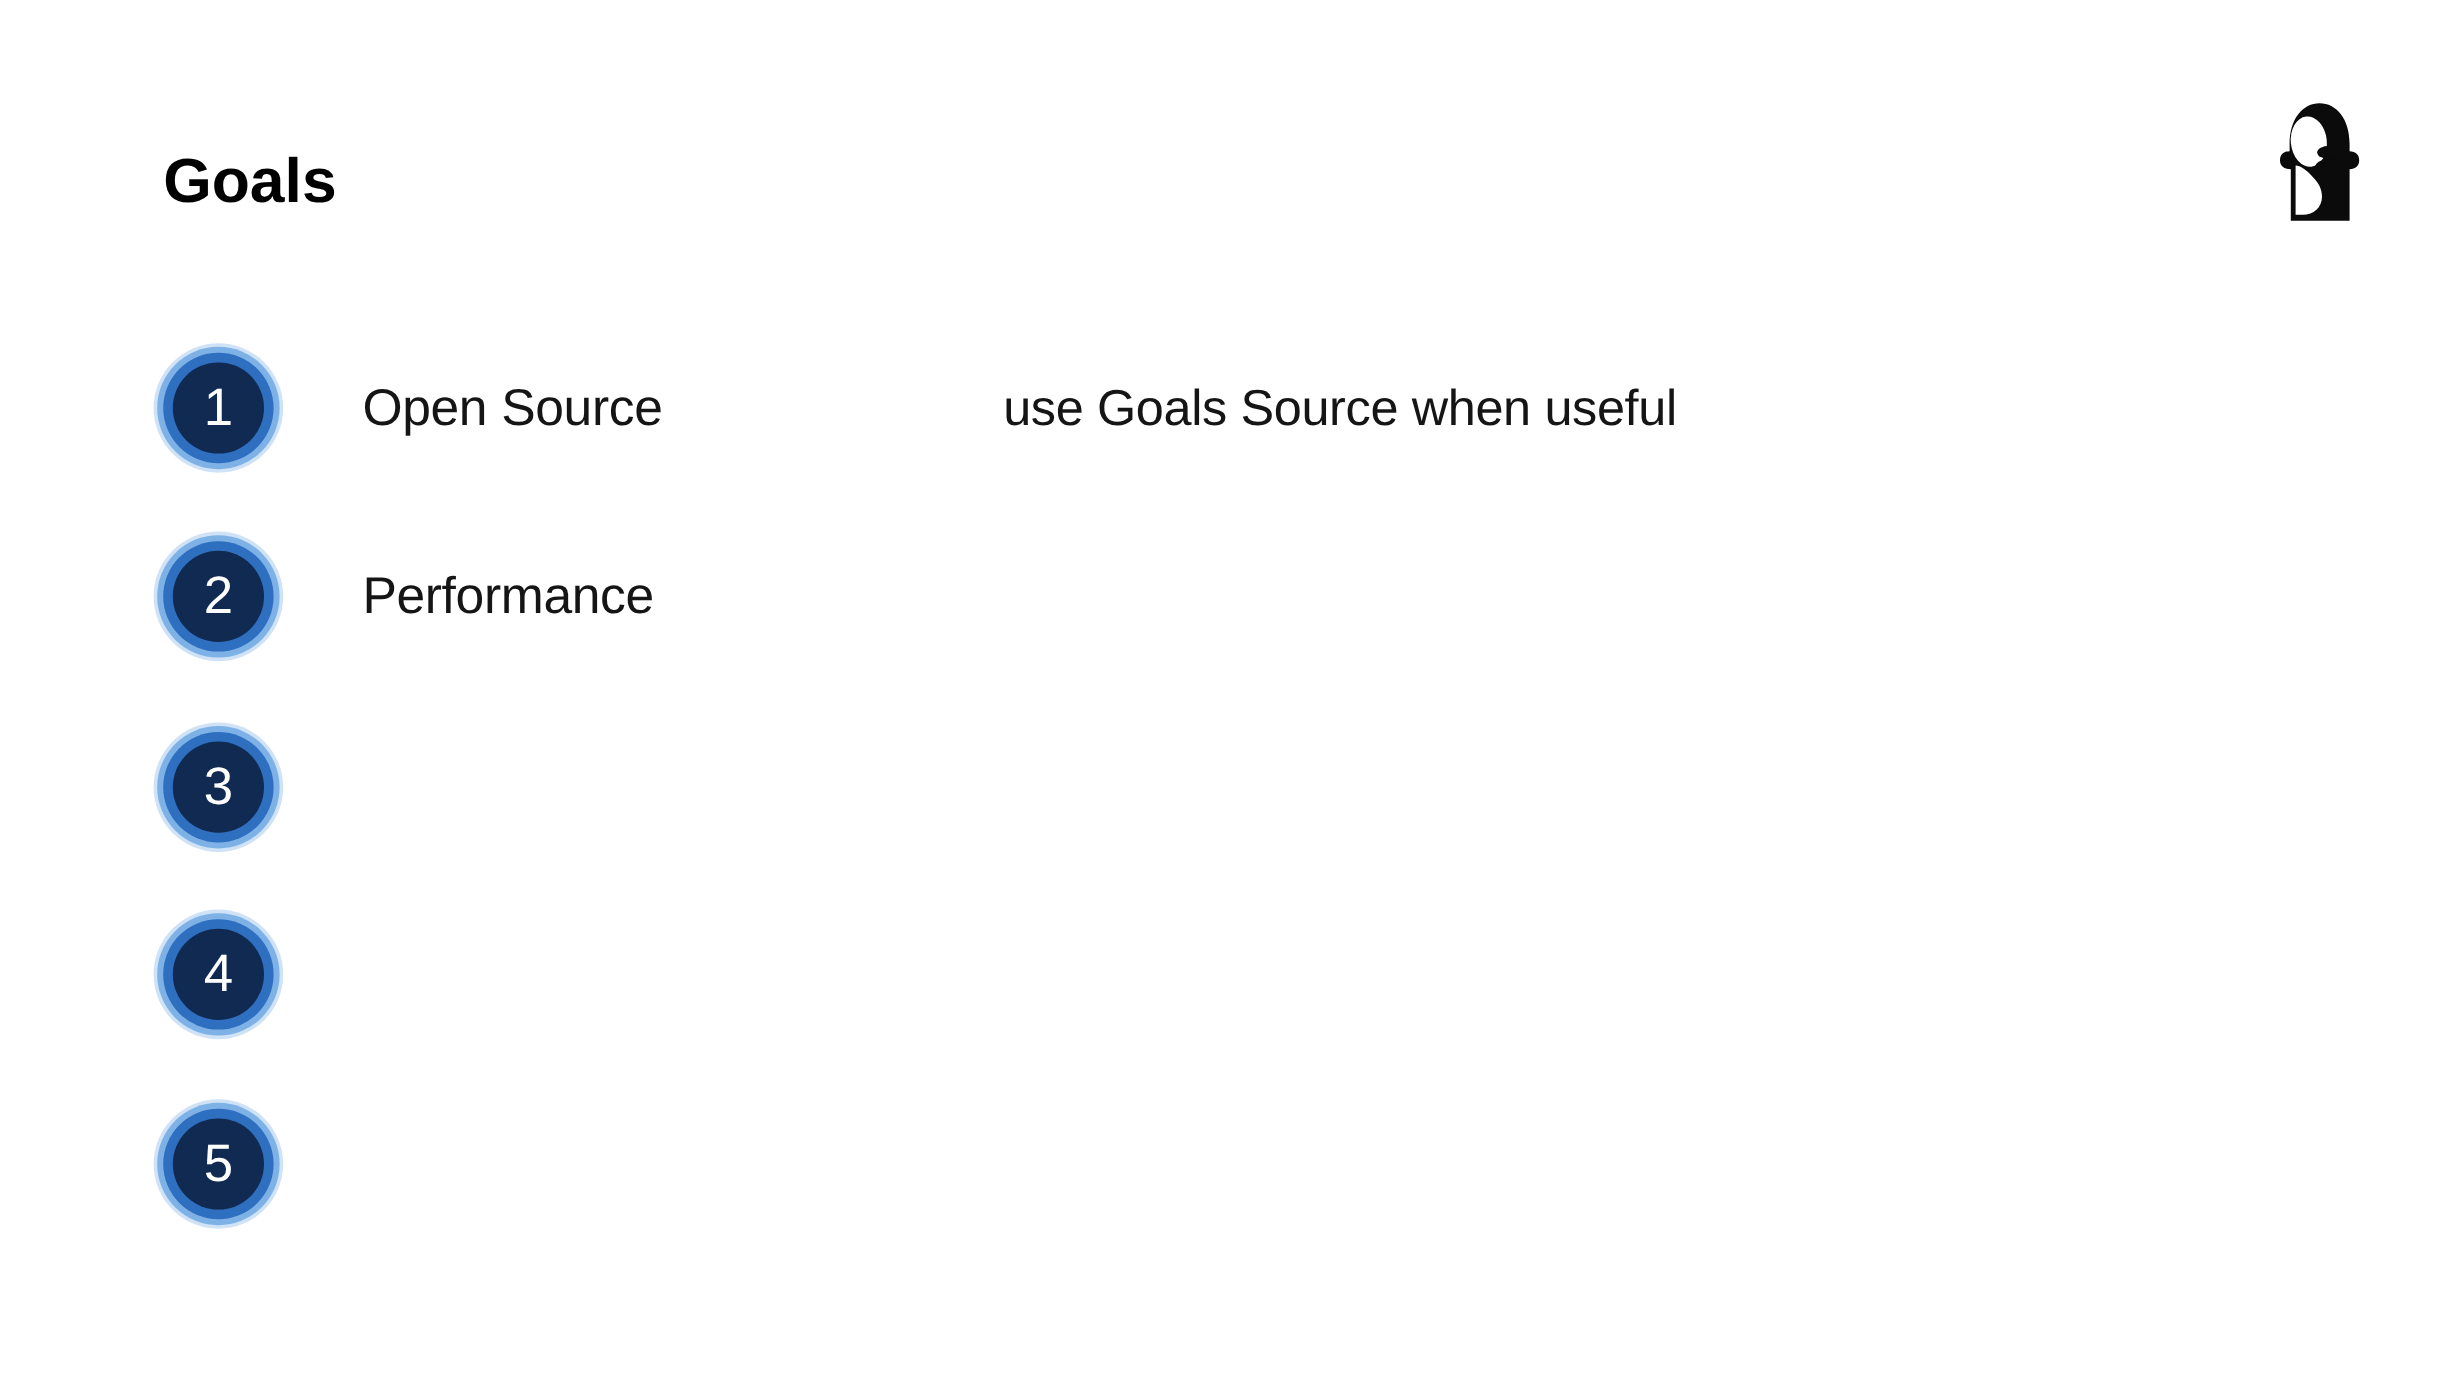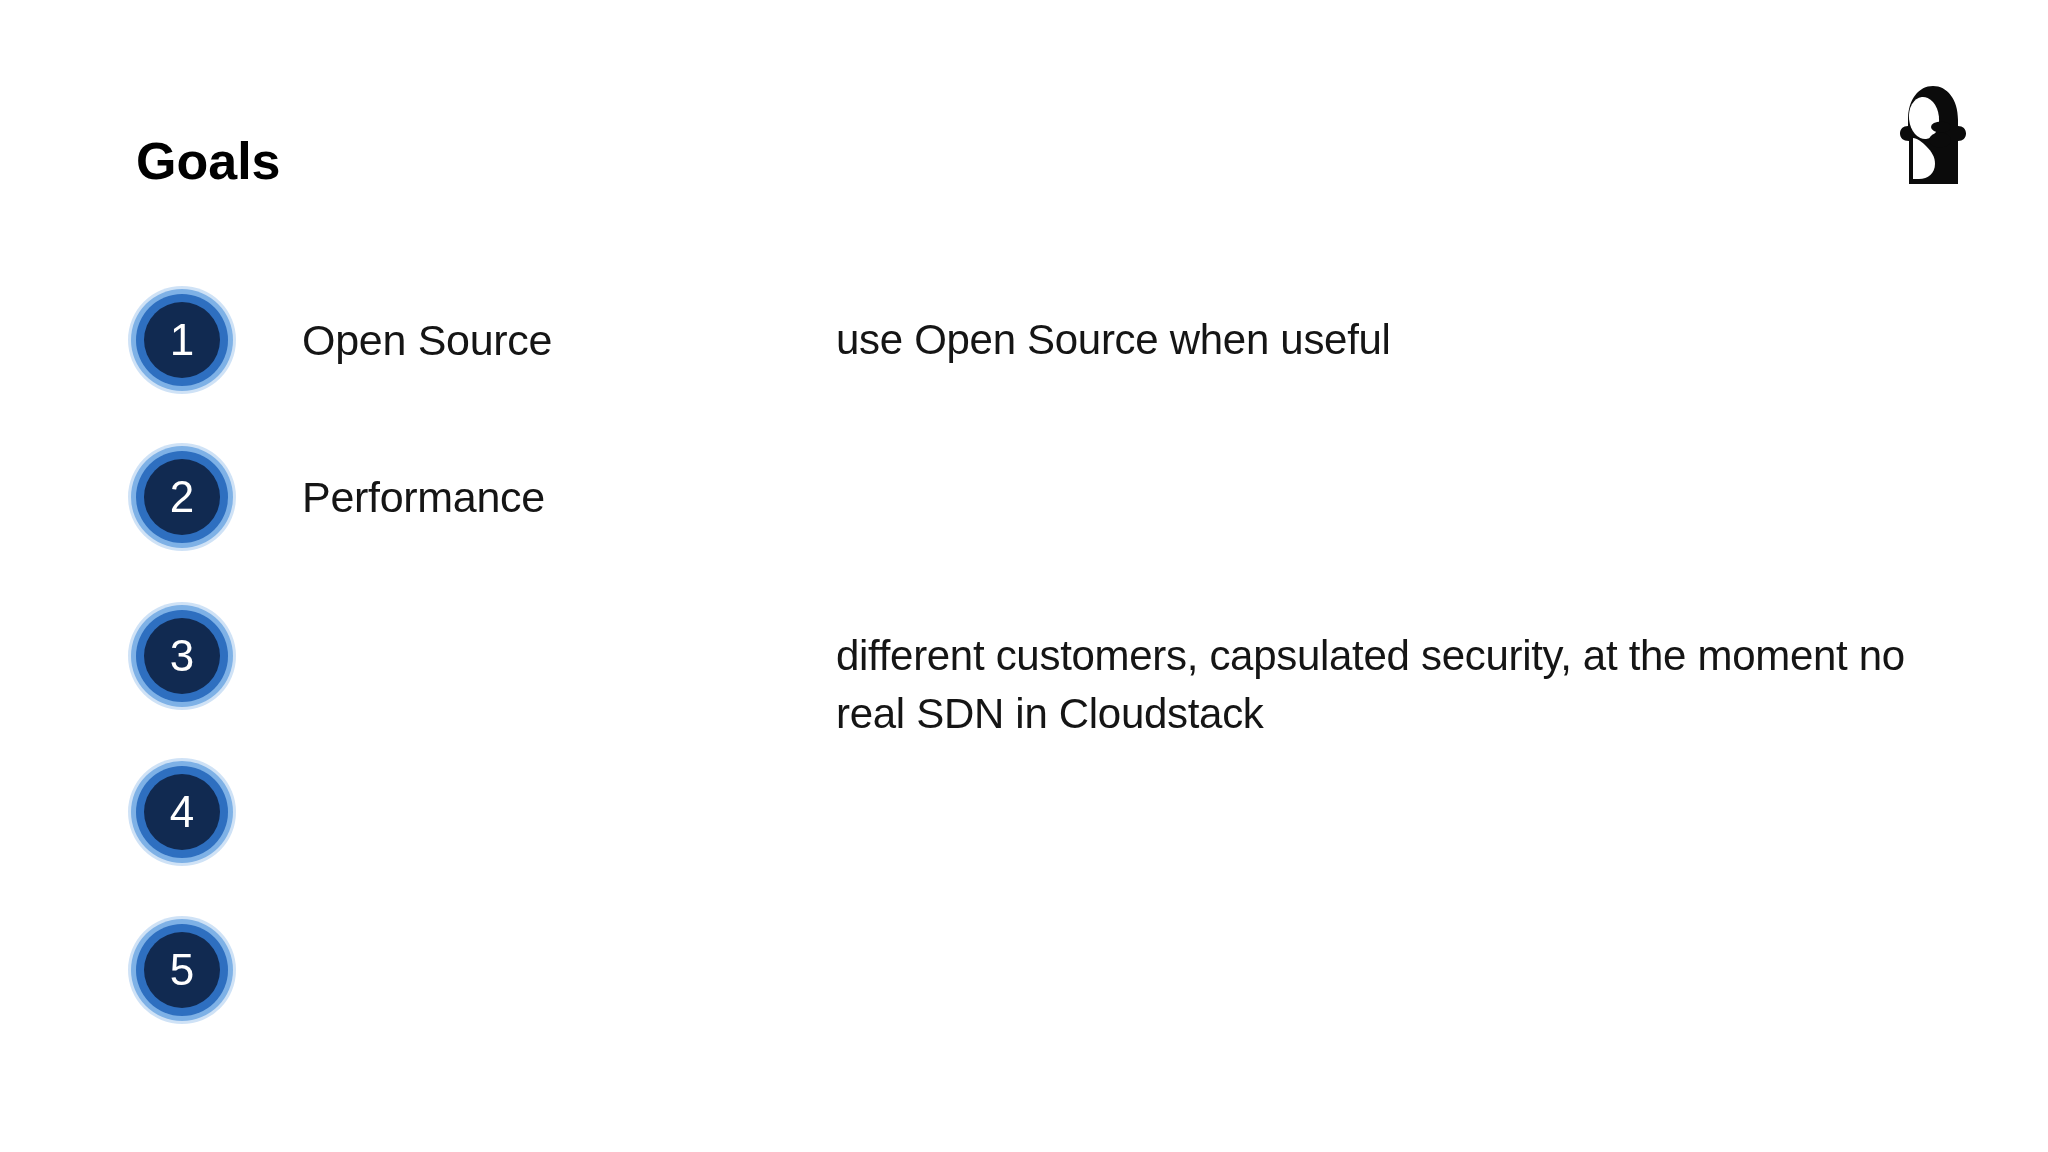--- a/index.html
+++ b/index.html
@@ -9,21 +9,21 @@
     width: 2048px;
     height: 1152px;
     background: var(--bg, #ffffff);
     overflow: hidden;
     font-family: "Liberation Sans", "DejaVu Sans", sans-serif;
     color: var(--text, #151515);
   }
   .page-title {
     position: absolute;
     left: 136px;
-    top: 130px;
+    top: 120px;
     font-size: 52px;
     line-height: 62px;
     font-weight: 700;
     color: #000000;
     letter-spacing: 0px;
   }
   .logo {
     position: absolute;
     left: 1898px;
     top: 80px;
@@ -103,31 +103,30 @@
       Z"></path>
 
     <ellipse fill="#0b0b0b" cx="43" cy="47" rx="10" ry="5.5"></ellipse>
     <ellipse fill="#0b0b0b" cx="42" cy="60" rx="11" ry="7.5"></ellipse>
   </svg>
 
   <div class="goals-list">
   <div class="row" style="top: 290px;">
     <div class="badge">1</div>
     <div class="term">Open Source</div>
-    <div class="desc">use Open Source when useful</div>
+    <div class="desc">use Goals Source when useful</div>
   </div>
 
   <div class="row" style="top: 447px;">
     <div class="badge">2</div>
     <div class="term">Performance</div>
   </div>
 
   <div class="row" style="top: 606px;">
     <div class="badge">3</div>
-    <div class="desc">different customers, capsulated security, at the moment no real SDN in Cloudstack</div>
   </div>
 
   <div class="row" style="top: 762px;">
     <div class="badge">4</div>
   </div>
 
   <div class="row" style="top: 920px;">
     <div class="badge">5</div>
   </div>
 </div>

